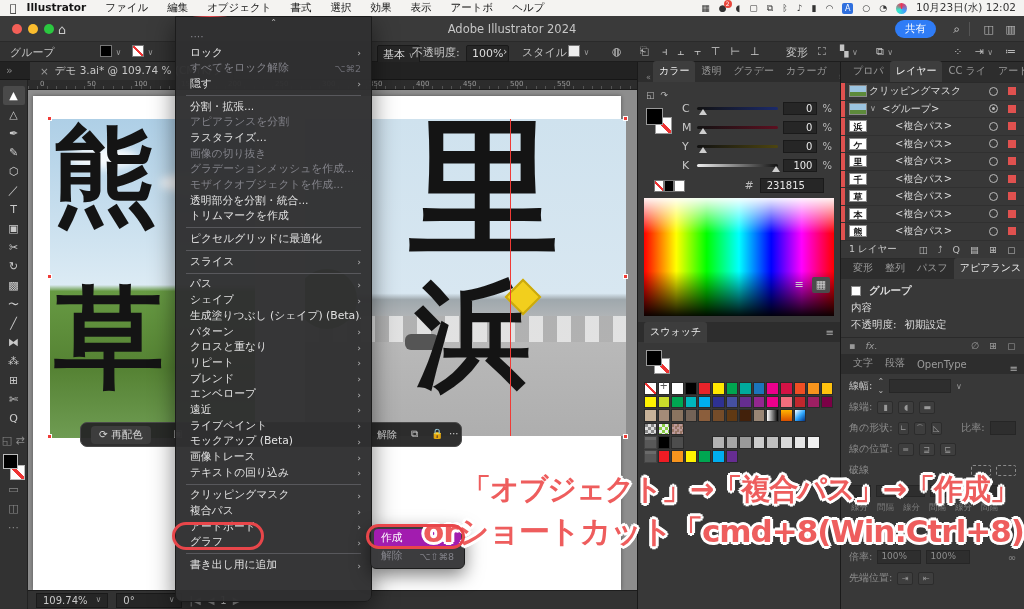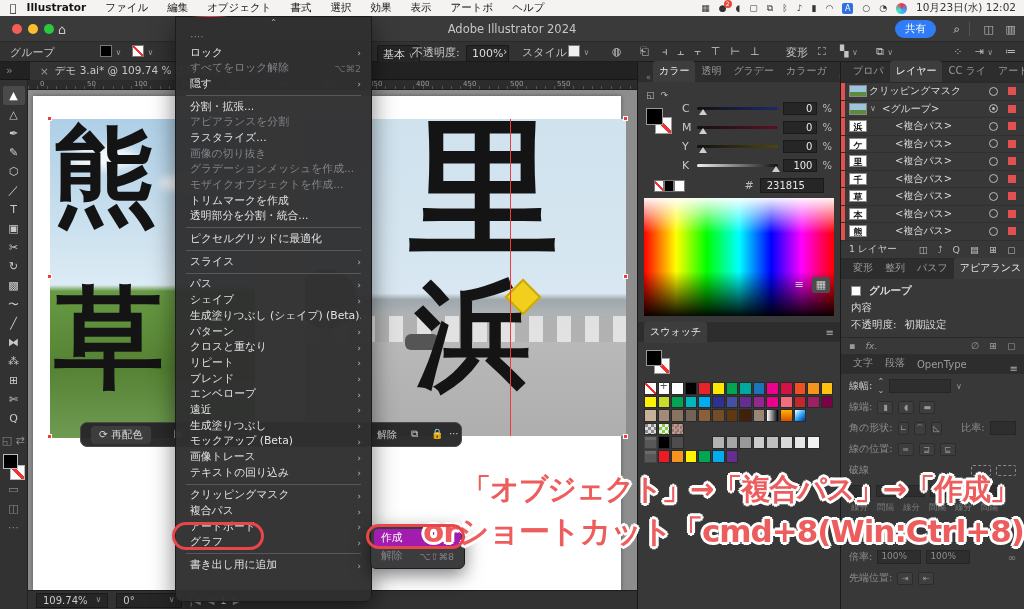--- a/index.html
+++ b/index.html
@@ -804,25 +804,25 @@
         <div class="m-item dis">
           <span class="lbl">画像の切り抜き</span>
         </div>
         <div class="m-item dis">
           <span class="lbl">グラデーションメッシュを作成...</span>
         </div>
         <div class="m-item dis">
           <span class="lbl">モザイクオブジェクトを作成...</span>
         </div>
         <div class="m-item">
+          <span class="lbl">透明部分を分割・統合...</span>
+        </div>
+        <div class="m-item">
           <span class="lbl">トリムマークを作成</span>
         </div>
-        <div class="m-item">
-          <span class="lbl">透明部分を分割・統合...</span>
-        </div>
         <div class="m-sep"></div>
         <div class="m-item">
           <span class="lbl">ピクセルグリッドに最適化</span>
         </div>
         <div class="m-sep"></div>
         <div class="m-item">
           <span class="lbl">スライス</span>
           <span class="rt">›</span>
         </div>
         <div class="m-sep"></div>
@@ -855,21 +855,21 @@
         </div>
         <div class="m-item">
           <span class="lbl">エンベロープ</span>
           <span class="rt">›</span>
         </div>
         <div class="m-item">
           <span class="lbl">遠近</span>
           <span class="rt">›</span>
         </div>
         <div class="m-item">
-          <span class="lbl">生成塗りつぶし</span>
+          <span class="lbl">ライブペイント</span>
           <span class="rt">›</span>
         </div>
         <div class="m-item">
           <span class="lbl">モックアップ (Beta)</span>
           <span class="rt">›</span>
         </div>
         <div class="m-item">
           <span class="lbl">画像トレース</span>
           <span class="rt">›</span>
         </div>

